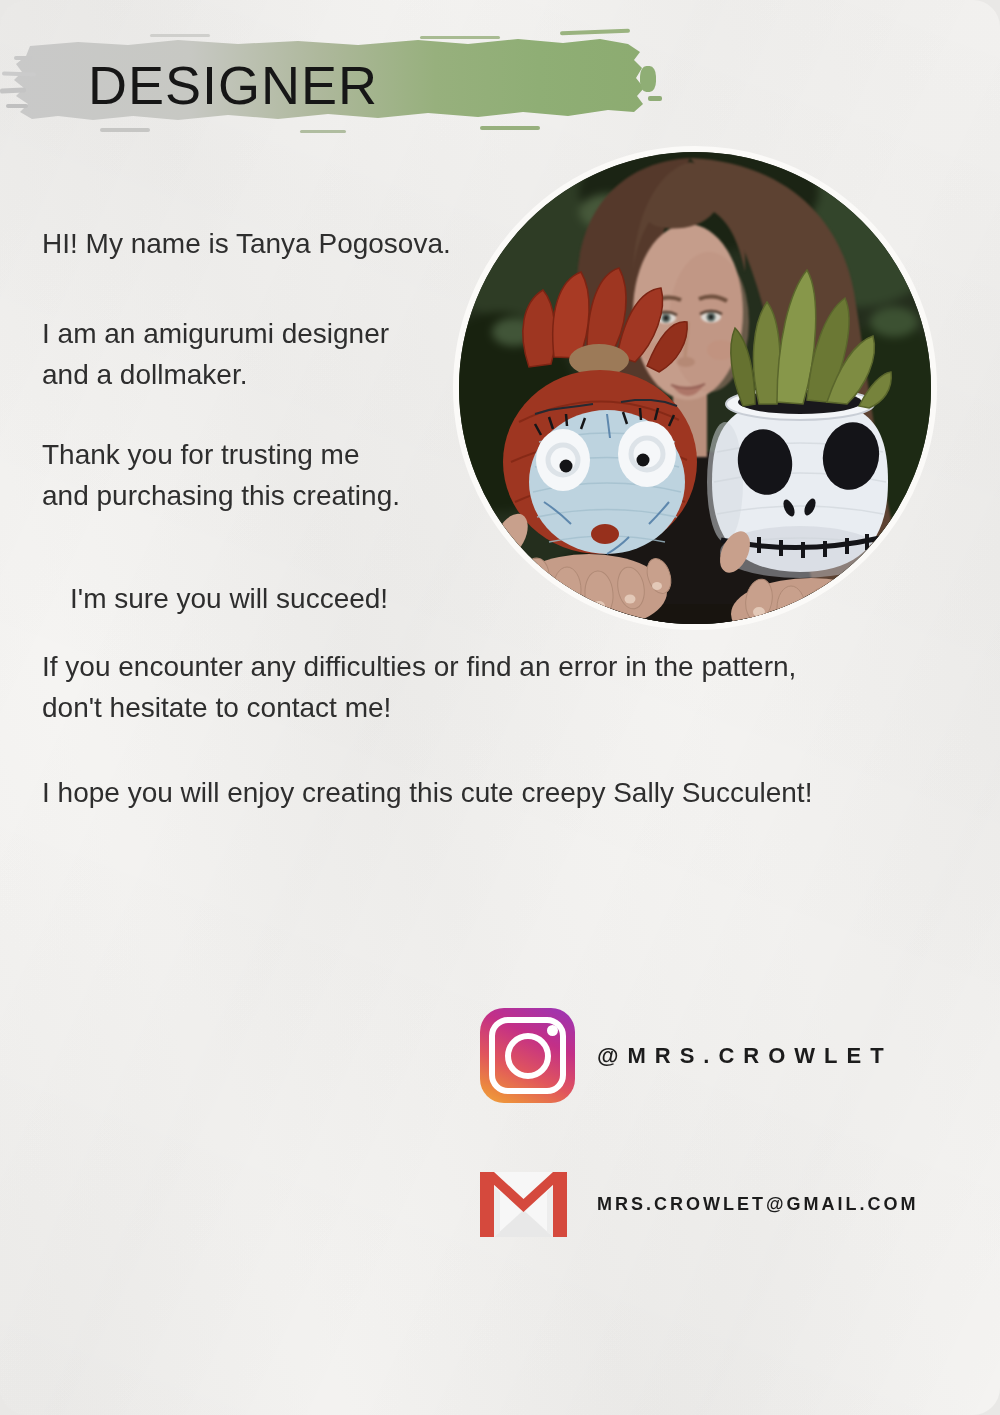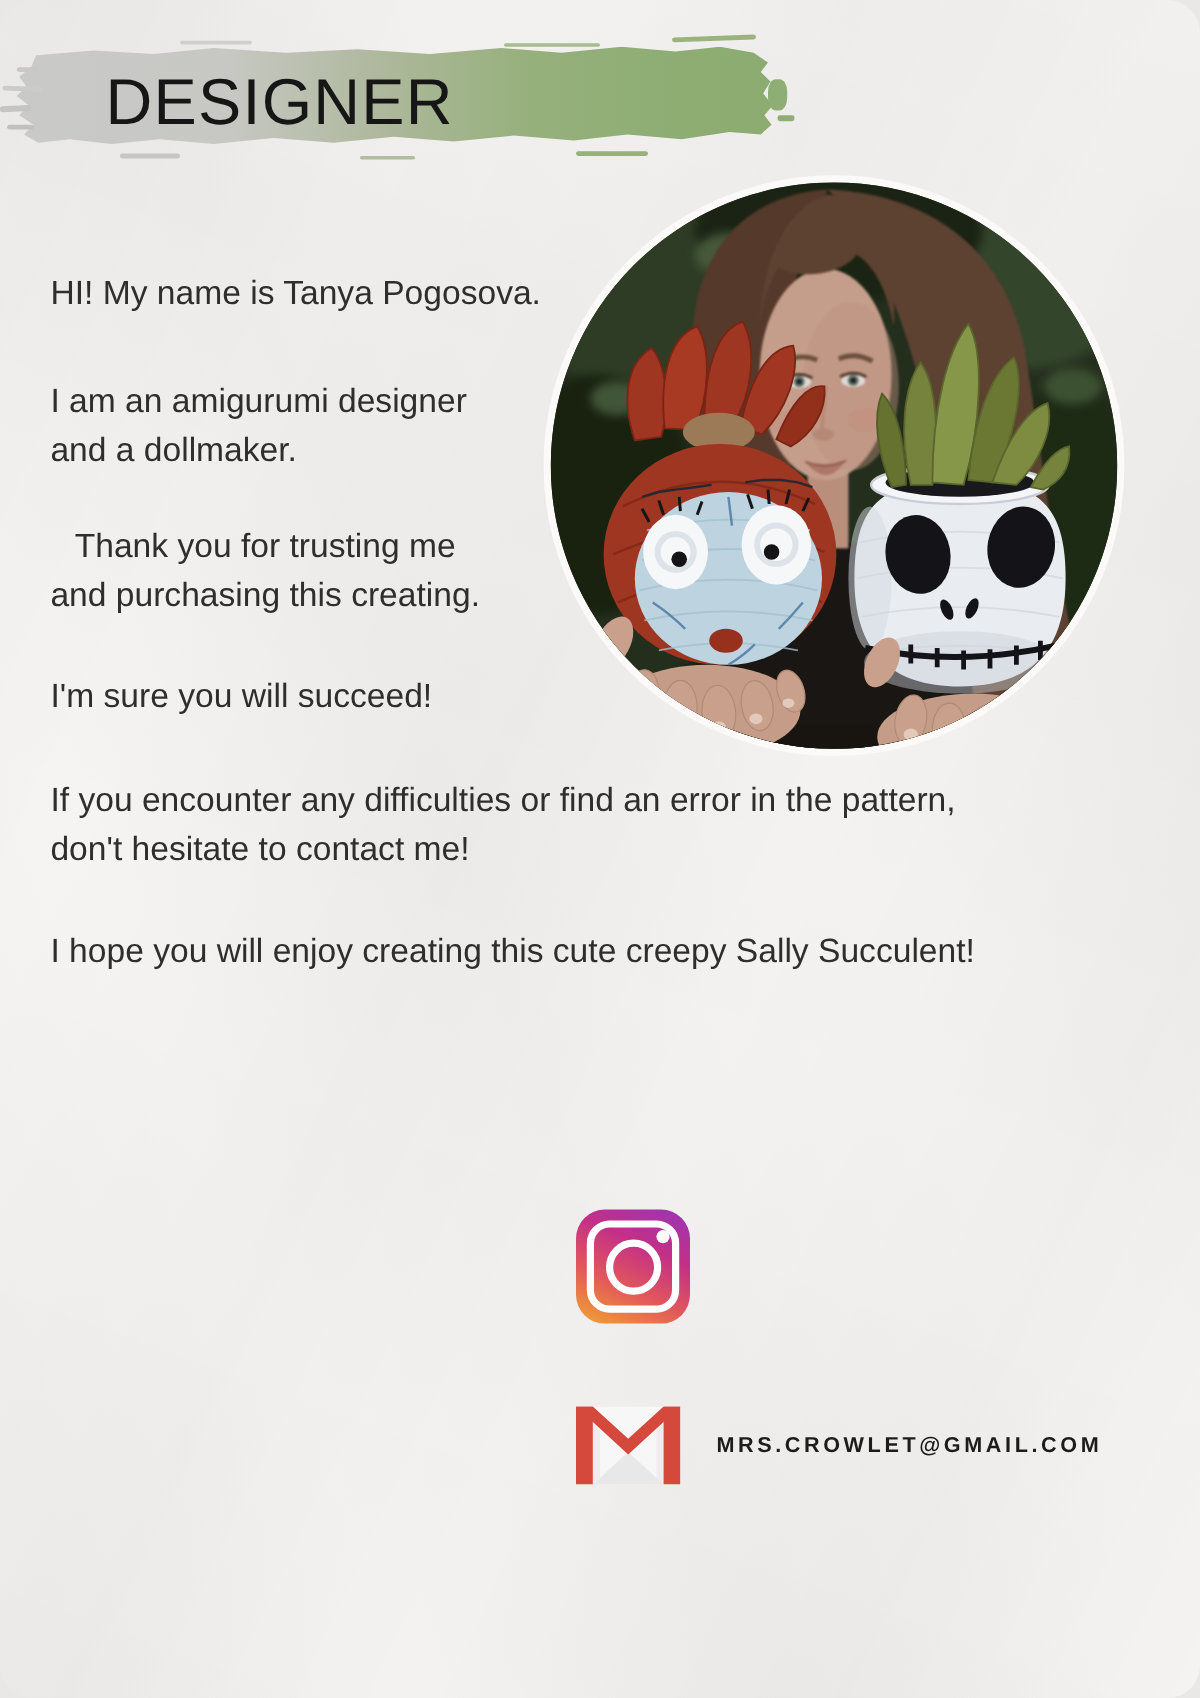--- a/index.html
+++ b/index.html
@@ -23,21 +23,21 @@
     clip-path:polygon(22px 14px,70px 10px,120px 13px,170px 8px,230px 12px,290px 9px,350px 13px,410px 8px,460px 12px,510px 7px,555px 11px,592px 7px,620px 12px,632px 20px,626px 28px,634px 36px,628px 46px,636px 56px,629px 64px,635px 72px,626px 80px,600px 78px,560px 84px,515px 80px,470px 85px,420px 81px,370px 86px,320px 82px,270px 87px,220px 83px,170px 88px,125px 84px,85px 88px,50px 84px,24px 87px,12px 80px,20px 72px,8px 64px,16px 56px,6px 48px,14px 40px,8px 32px,18px 24px);
   }
   .streak{position:absolute;border-radius:2px;}
   .page-title{
     position:absolute;left:88px;top:58px;
     font-size:54px;line-height:1;letter-spacing:1px;color:#161616;
     white-space:nowrap;
   }
   
   .para{position:absolute;left:42px;font-size:28px;line-height:41px;color:#2e2e2e;white-space:nowrap;}
-  .p1{top:223px;} .p2{top:313px;} .p3{top:434px;text-align:center;} .p4{top:559px;} .p5{top:646px;} .p6{top:772px;}
+  .p1{top:223px;} .p2{top:313px;} .p3{top:434px;} .p4{top:578px;margin-left:28px;} .p5{top:646px;} .p6{top:772px;}
   
   .photo{
     position:absolute;left:453px;top:146px;width:472px;height:472px;
     border:6px solid #fbfaf8;border-radius:50%;overflow:hidden;background:#242e1d;
   }
   .photo svg{display:block;}
   
   .contact-row{position:absolute;display:flex;align-items:center;}
   .ig-row{left:480px;top:1008px;height:95px;}
   .ig-icon{position:relative;width:95px;height:95px;border-radius:24px;
@@ -227,20 +227,21 @@
       </g>
     </svg>
   </div>
 
   <div class="contact-row ig-row">
     <div class="ig-icon">
       <div class="ig-frame"></div>
       <div class="ig-lens"></div>
       <div class="ig-dot"></div>
     </div>
+    <div class="ig-handle">@MRS.CROWLET</div>
   </div>
 
   <div class="contact-row mail-row">
     <svg width="87" height="65" viewBox="0 0 87 65">
       <rect x="0" y="0" width="87" height="65" rx="4" fill="#f7f7f7"></rect>
       <polygon points="14,65 43.5,38 73,65" fill="#e8e8e8"></polygon>
       <polygon points="14,14 14,65 20,60 20,20" fill="#ededed"></polygon>
       <polygon points="73,14 73,65 67,60 67,20" fill="#ededed"></polygon>
       <path d="M0,0 H14 V65 H0 Z" fill="#d5493d"></path>
       <path d="M73,0 H87 V65 H73 Z" fill="#d5493d"></path>

